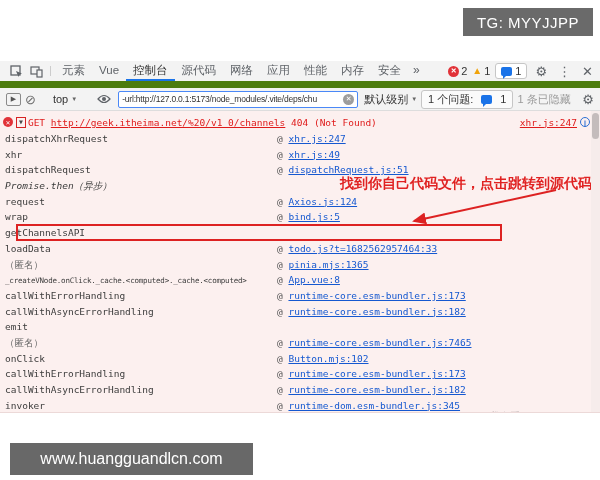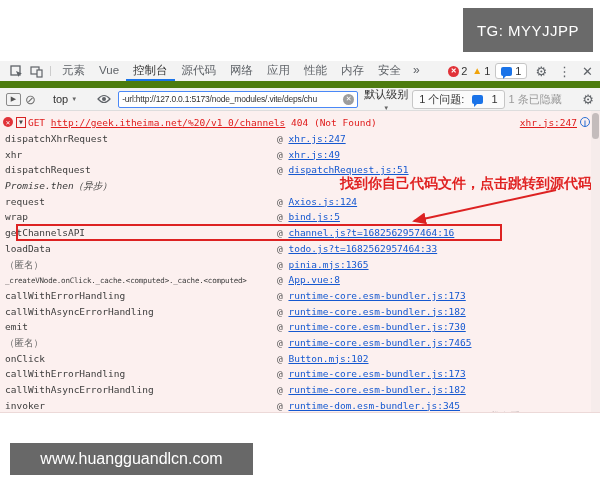--- a/index.html
+++ b/index.html
@@ -4,21 +4,21 @@
 <style>
   * { margin:0; padding:0; box-sizing:border-box; }
   html,body { background:#fff; }
   .stage {
     position:relative; width:600px; height:480px; background:#ffffff;
     font-family:"Liberation Sans", sans-serif; overflow:hidden;
   }
 
   
   .tg-banner {
-    position:absolute; left:463px; top:8px; width:130px; height:44px;
+    position:absolute; left:463px; top:8px; width:130px; height:28px;
     background:#6a6a6a; color:#fff; font-size:15px; letter-spacing:.5px;
     display:flex; align-items:center; justify-content:center;
   }
   .bottom-banner {
     position:absolute; left:10px; top:443px; width:243px; height:32px;
     background:#686868; color:#fff; font-size:16px;
     display:flex; align-items:center; justify-content:center;
   }
 
   
@@ -74,21 +74,21 @@
     display:flex; align-items:center; padding:0 3px; gap:17px; overflow:hidden;
   }
   .filter-box input {
     border:0; outline:0; flex:1; font-size:8.5px; letter-spacing:-0.2px; color:#333;
     font-family:"Liberation Sans", sans-serif; background:transparent; min-width:0;
   }
   .clear-x {
     flex:0 0 auto; width:11px; height:11px; border-radius:50%; background:#9d9d9d; color:#fff;
     font-size:7px; display:flex; align-items:center; justify-content:center;
   }
-  .levels { display:flex; align-items:center; gap:3px; color:#333; margin-left:2px;flex-direction:column; }
+  .levels { display:flex; align-items:center; gap:3px; color:#333; margin-left:2px; }
   .issues-pill {
     display:flex; align-items:center; gap:8px; border:1px solid #c6c6c6; border-radius:3px;
     background:#fbfbfb; padding:1px 6px; color:#333;
   }
   .hidden-note { color:#9a9a9a; }
   .gear-right { margin-left:auto; color:#5f6368; font-size:13px; }
 
   
   .console {
     position:relative; width:600px; height:302px; background:#fcf0ef;
@@ -245,27 +245,27 @@
         </span>
       </div>
 
       <div id="stack">
           <div class="frame"><span class="fn">dispatchXhrRequest</span><span class="atwrap">@ <a>xhr.js:247</a></span></div>
           <div class="frame"><span class="fn">xhr</span><span class="atwrap">@ <a>xhr.js:49</a></span></div>
           <div class="frame"><span class="fn">dispatchRequest</span><span class="atwrap">@ <a>dispatchRequest.js:51</a></span></div>
           <div class="frame"><span class="fn italic">Promise.then（异步）</span></div>
           <div class="frame"><span class="fn">request</span><span class="atwrap">@ <a>Axios.js:124</a></span></div>
           <div class="frame"><span class="fn">wrap</span><span class="atwrap">@ <a>bind.js:5</a></span></div>
-          <div class="frame"><span class="fn">getChannelsAPI</span><span class="atwrap">@ <a>channel.js?t=1682562957464:16</a></span></div>
+          <div class="frame"><span class="fn">getChannelsAPI</span></div>
           <div class="frame"><span class="fn">loadData</span><span class="atwrap">@ <a>todo.js?t=1682562957464:33</a></span></div>
           <div class="frame"><span class="fn anon">（匿名）</span><span class="atwrap">@ <a>pinia.mjs:1365</a></span></div>
           <div class="frame"><span class="fn long">_createVNode.onClick._cache.&lt;computed&gt;._cache.&lt;computed&gt;</span><span class="atwrap">@ <a>App.vue:8</a></span></div>
           <div class="frame"><span class="fn">callWithErrorHandling</span><span class="atwrap">@ <a>runtime-core.esm-bundler.js:173</a></span></div>
           <div class="frame"><span class="fn">callWithAsyncErrorHandling</span><span class="atwrap">@ <a>runtime-core.esm-bundler.js:182</a></span></div>
-          <div class="frame"><span class="fn">emit</span><span class="atwrap">@ <a>runtime-core.esm-bundler.js:730</a></span></div>
+          <div class="frame"><span class="fn">emit</span></div>
           <div class="frame"><span class="fn anon">（匿名）</span><span class="atwrap">@ <a>runtime-core.esm-bundler.js:7465</a></span></div>
           <div class="frame"><span class="fn">onClick</span><span class="atwrap">@ <a>Button.mjs:102</a></span></div>
           <div class="frame"><span class="fn">callWithErrorHandling</span><span class="atwrap">@ <a>runtime-core.esm-bundler.js:173</a></span></div>
           <div class="frame"><span class="fn">callWithAsyncErrorHandling</span><span class="atwrap">@ <a>runtime-core.esm-bundler.js:182</a></span></div>
           <div class="frame"><span class="fn">invoker</span><span class="atwrap">@ <a>runtime-dom.esm-bundler.js:345</a></span></div>
         </div>
 
       <div class="hl-box"></div>
       <div class="annot-text">找到你自己代码文件，点击跳转到源代码面板</div>
       <svg class="arrow-svg" width="600" height="302">

